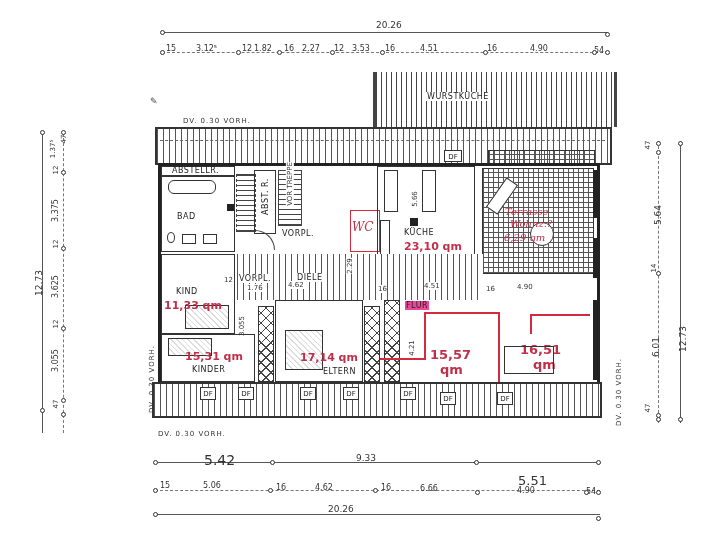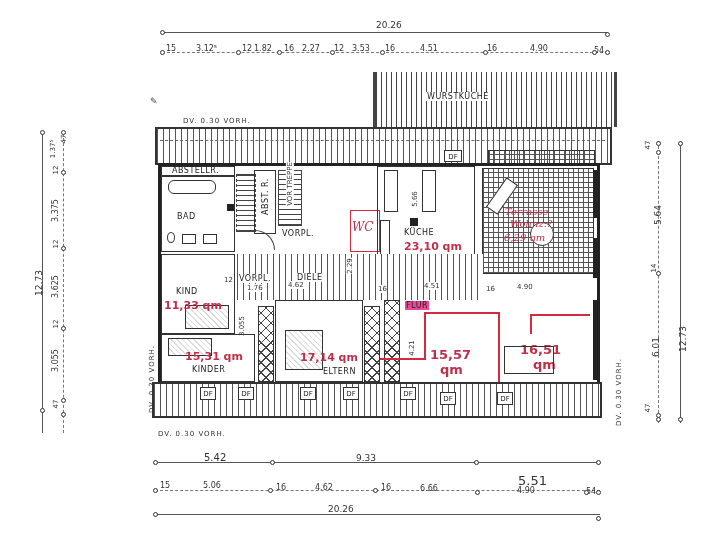--- a/index.html
+++ b/index.html
@@ -168,21 +168,21 @@
 <div class="df" style="left:343px;top:387px;width:16px;height:13px;">DF</div>
 <div class="df" style="left:400px;top:387px;width:16px;height:13px;">DF</div>
 <div class="df" style="left:440px;top:392px;width:16px;height:13px;">DF</div>
 <div class="df" style="left:497px;top:392px;width:16px;height:13px;">DF</div>
 <div class="dim dim-sm" style="left:158px;top:430px;letter-spacing:1px;">DV. 0.30 VORH.</div>
 <div class="dim dim-sm vtext" style="left:585px;top:388px;letter-spacing:1px;">DV. 0.30 VORH.</div>
 <div class="dim dim-sm vtext" style="left:118px;top:375px;letter-spacing:1px;">DV. 0.30 VORH.</div>
 
 <div>
   <div class="abs" style="left:155px;top:462px;width:445px;border-top:1px solid #555;"></div>
-  <div class="dim" style="left:204px;top:452px;font-size:10px;">5.42</div>
+  <div class="dim" style="left:204px;top:452px;font-size:14px;">5.42</div>
   <div class="dim" style="left:356px;top:453px;font-size:9px;">9.33</div>
   <div class="dim" style="left:518px;top:473px;font-size:13px;">5.51</div>
   <div class="tick" style="left:153px;top:460px;"></div>
   <div class="tick" style="left:270px;top:460px;"></div>
   <div class="tick" style="left:474px;top:460px;"></div>
   <div class="tick" style="left:596px;top:460px;"></div>
 
   <div class="abs" style="left:155px;top:490px;width:445px;border-top:1px dashed #777;"></div>
   <div class="dim" style="left:160px;top:481px;">15</div>
   <div class="dim" style="left:203px;top:481px;">5.06</div>

